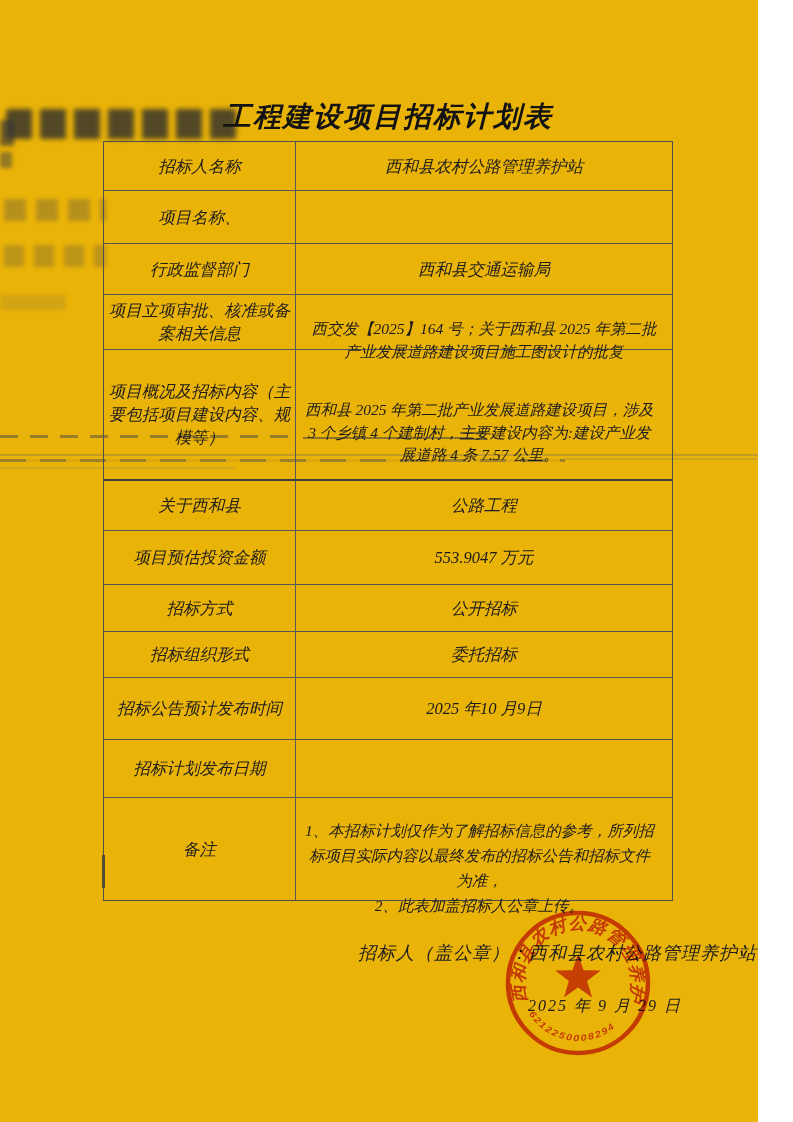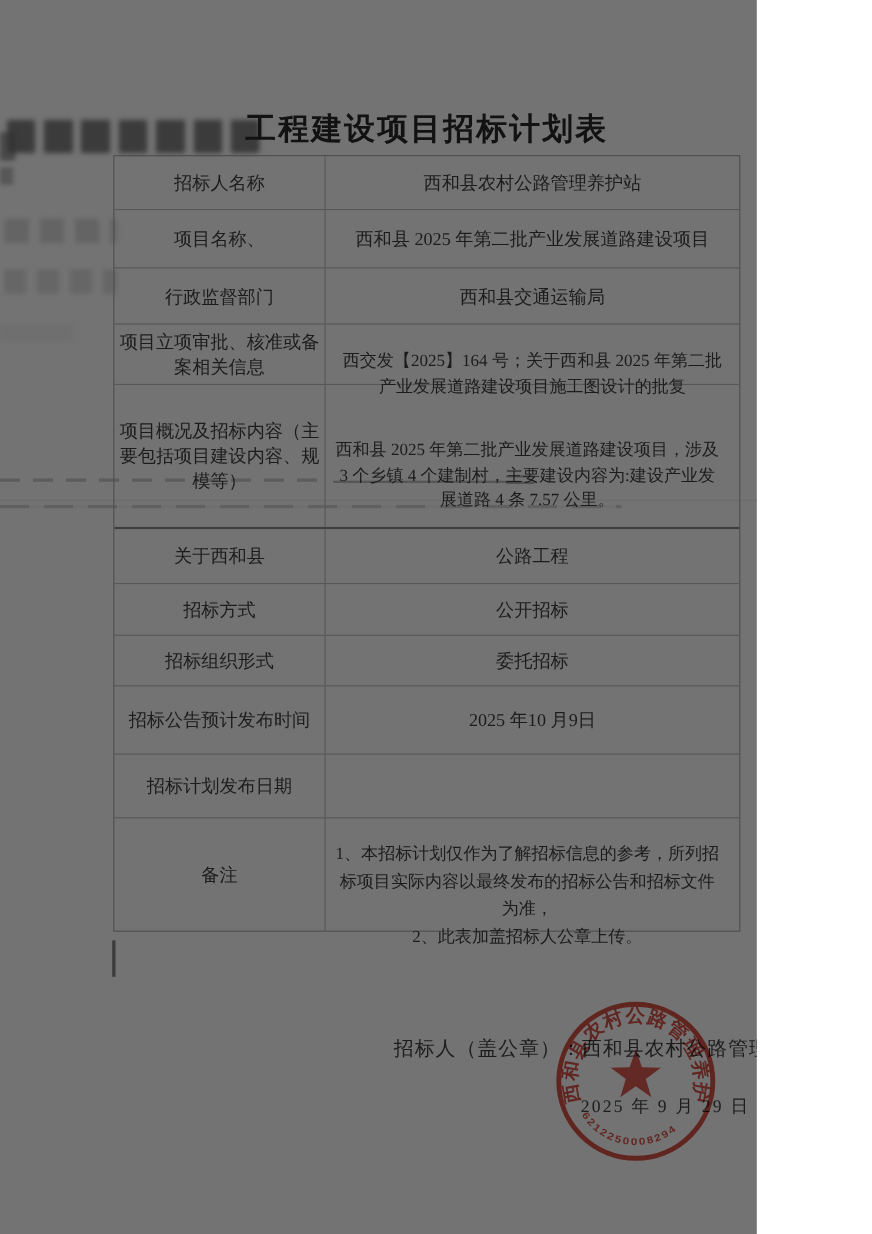--- a/index.html
+++ b/index.html
@@ -1,20 +1,21 @@
 <!DOCTYPE html>
 <html><head>
 <meta charset="utf-8">
 <style>
   html,body{margin:0;padding:0;}
   .page{
-    position:relative; width:688px; height:1122px;
-    background:#737373; overflow:hidden;
+    position:relative; width:758px; height:1122px;
+    background:#eab308; overflow:hidden;
     font-family:"Liberation Serif","DejaVu Serif",serif;
     color:#1c1c1c;
+    font-style:italic;
   }
   .doc-title{
     position:absolute; left:103px; top:98px; width:570px;
     text-align:center; font-family:"Liberation Sans","DejaVu Sans",sans-serif;
     font-weight:bold; font-size:28px; letter-spacing:2px; color:#121212;
   }
   .doc-table{
     position:absolute; left:103px; top:141px; width:570px;
     border:1px solid #4e4e4e; box-sizing:border-box; background:transparent;
   }
@@ -105,21 +106,20 @@
 
   <div class="doc-title">工程建设项目招标计划表</div>
 
   <div class="doc-table">
     <div class="t-row" style="height:48px">
       <div class="cell-label">招标人名称</div>
       <div class="cell-value">西和县农村公路管理养护站</div>
     </div>
     <div class="t-row" style="height:53px">
       <div class="cell-label">项目名称、</div>
-      <div class="cell-value">西和县 2025 年第二批产业发展道路建设项目</div>
     </div>
     <div class="t-row" style="height:51px">
       <div class="cell-label">行政监督部门</div>
       <div class="cell-value">西和县交通运输局</div>
     </div>
     <div class="t-row" style="height:55px">
       <div class="cell-label">项目立项审批、核准或备
 案相关信息</div>
       <div class="cell-value dense">西交发【2025】164 号；关于西和县 2025 年第二批
 产业发展道路建设项目施工图设计的批复</div>
@@ -128,20 +128,24 @@
       <div class="cell-label">项目概况及招标内容（主
 要包括项目建设内容、规
 模等）</div>
       <div class="cell-value dense left">西和县 2025 年第二批产业发展道路建设项目，涉及
 3 个乡镇 4 个建制村，主要建设内容为:建设产业发
 展道路 4 条 7.57 公里。</div>
     </div>
     <div class="t-row thick-top" style="height:51px">
       <div class="cell-label">关于西和县</div>
       <div class="cell-value">公路工程</div>
+    </div>
+    <div class="t-row" style="height:54px">
+      <div class="cell-label">项目预估投资金额</div>
+      <div class="cell-value">553.9047 万元</div>
     </div>
     <div class="t-row" style="height:47px">
       <div class="cell-label">招标方式</div>
       <div class="cell-value">公开招标</div>
     </div>
     <div class="t-row" style="height:46px">
       <div class="cell-label">招标组织形式</div>
       <div class="cell-value">委托招标</div>
     </div>
     <div class="t-row" style="height:62px">

